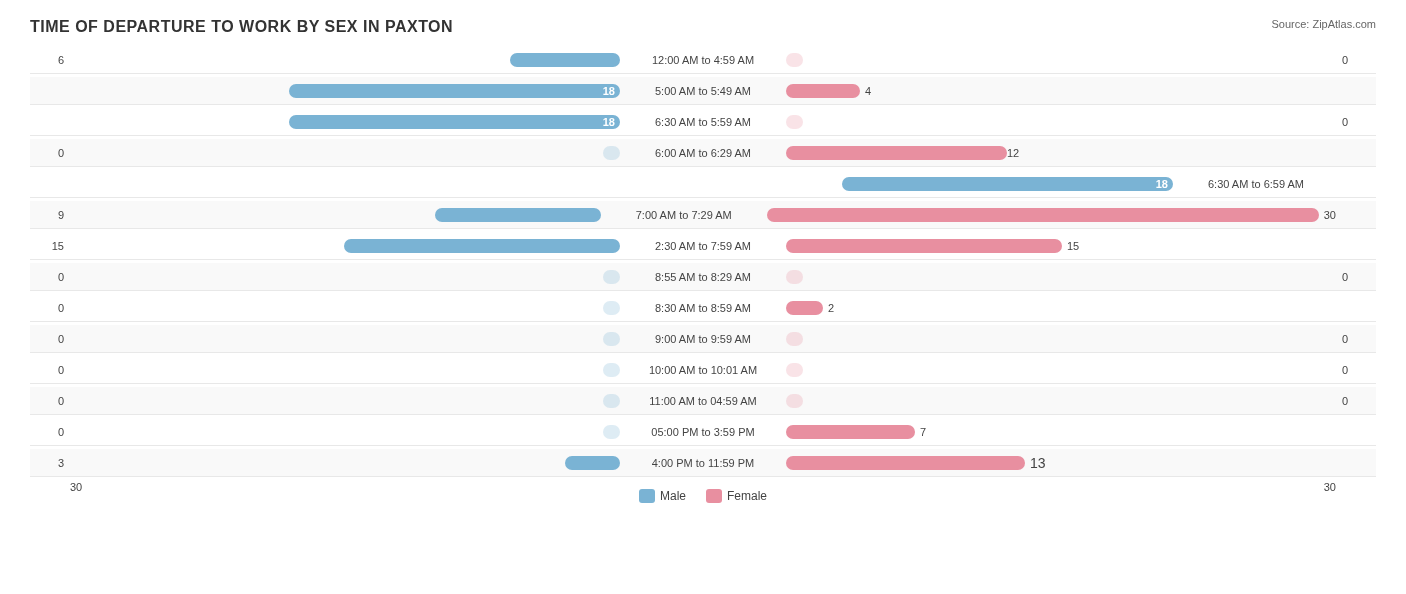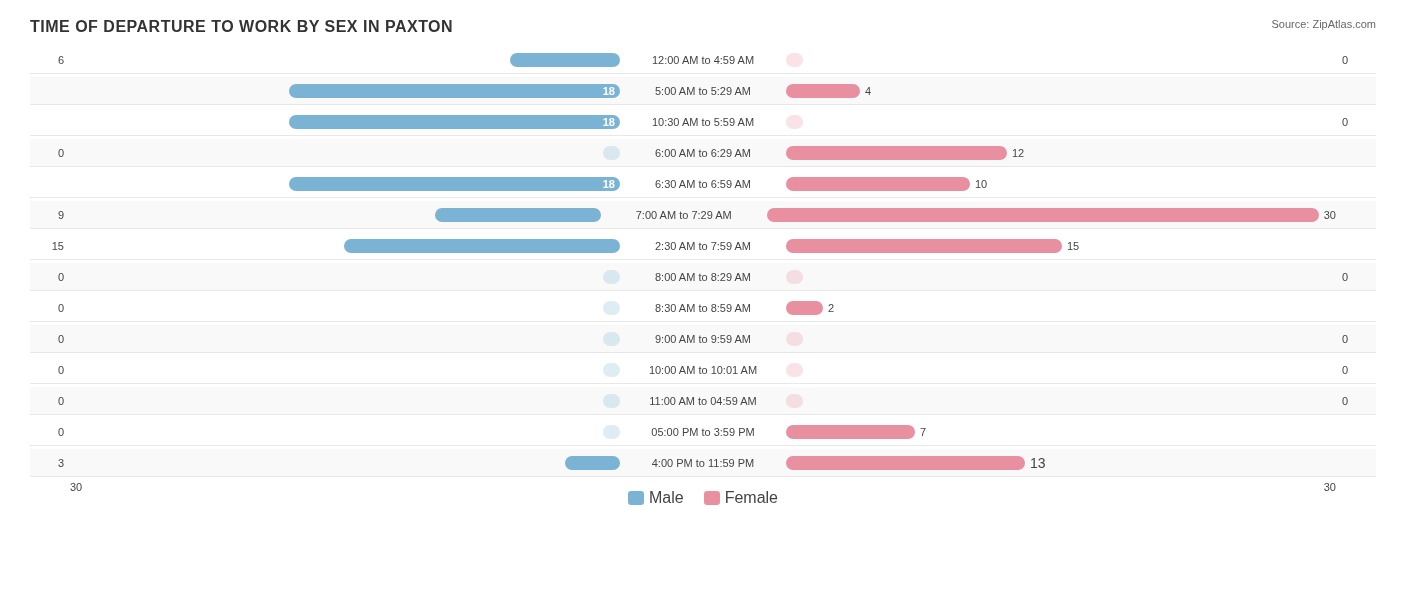--- a/index.html
+++ b/index.html
@@ -100,21 +100,21 @@
       display: flex;
       justify-content: center;
       align-items: center;
       gap: 20px;
       margin-top: 8px;
     }
     .legend-item {
       display: flex;
       align-items: center;
       gap: 5px;
-      font-size: 16px;
+      font-size: 12px;
       color: #444;
     }
     .legend-box {
       width: 16px;
       height: 14px;
       border-radius: 3px;
     }
     .bottom-labels {
       display: flex;
       justify-content: space-between;
@@ -146,65 +146,61 @@
     </div>
     <div class="right-val">0</div>
   </div>
       <div class="row">
     <div class="left-val"></div>
     <div class="male-bar-wrap">
       <div class="bar bar-male" style="width:331px; display:flex; align-items:center; justify-content:flex-end; padding-right:5px;">
         <span style="font-size:11px;font-weight:bold;color:white;">18</span>
       </div>
     </div>
-    <div class="label-col">5:00 AM to 5:29 AM</div>
+    <div class="label-col">5:00 AM to 5:49 AM</div>
     <div class="female-bar-wrap">
       <div class="bar bar-female" style="width:74px;"></div>
       <span style="font-size:11px;color:#444;margin-left:5px;">4</span>
     </div>
     <div class="right-val"></div>
   </div>
       <div class="row">
     <div class="left-val"></div>
     <div class="male-bar-wrap">
       <div class="bar bar-male" style="width:331px; display:flex; align-items:center; justify-content:flex-end; padding-right:5px;">
         <span style="font-size:11px;font-weight:bold;color:white;">18</span>
       </div>
     </div>
-    <div class="label-col">10:30 AM to 5:59 AM</div>
+    <div class="label-col">6:30 AM to 5:59 AM</div>
     <div class="female-bar-wrap">
       <div class="bar bar-female" style="width:2px; opacity:0.25;"></div>
 
     </div>
     <div class="right-val">0</div>
   </div>
       <div class="row">
     <div class="left-val">0</div>
     <div class="male-bar-wrap">
       <div class="bar bar-male" style="width:2px; opacity:0.25;"></div>
     </div>
     <div class="label-col">6:00 AM to 6:29 AM</div>
     <div class="female-bar-wrap">
       <div class="bar bar-female" style="width:221px;"></div>
-      <span style="font-size:11px;color:#444;margin-left:5px;">12</span>
+      <span style="font-size:11px;color:#444;">12</span>
     </div>
     <div class="right-val"></div>
   </div>
       <div class="row">
     <div class="left-val"></div>
     <div class="male-bar-wrap">
       <div class="bar bar-male" style="width:331px; display:flex; align-items:center; justify-content:flex-end; padding-right:5px;">
         <span style="font-size:11px;font-weight:bold;color:white;">18</span>
       </div>
     </div>
     <div class="label-col">6:30 AM to 6:59 AM</div>
-    <div class="female-bar-wrap">
-      <div class="bar bar-female" style="width:184px;"></div>
-      <span style="font-size:11px;color:#444;margin-left:5px;">10</span>
-    </div>
     <div class="right-val"></div>
   </div>
       <div class="row">
     <div class="left-val">9</div>
     <div class="male-bar-wrap">
       <div class="bar bar-male" style="width:166px;"></div>
     </div>
     <div class="label-col">7:00 AM to 7:29 AM</div>
     <div class="female-bar-wrap">
       <div class="bar bar-female" style="width:552px;"></div>
@@ -222,21 +218,21 @@
       <div class="bar bar-female" style="width:276px;"></div>
       <span style="font-size:11px;color:#444;margin-left:5px;">15</span>
     </div>
     <div class="right-val"></div>
   </div>
       <div class="row">
     <div class="left-val">0</div>
     <div class="male-bar-wrap">
       <div class="bar bar-male" style="width:2px; opacity:0.25;"></div>
     </div>
-    <div class="label-col">8:00 AM to 8:29 AM</div>
+    <div class="label-col">8:55 AM to 8:29 AM</div>
     <div class="female-bar-wrap">
       <div class="bar bar-female" style="width:2px; opacity:0.25;"></div>
 
     </div>
     <div class="right-val">0</div>
   </div>
       <div class="row">
     <div class="left-val">0</div>
     <div class="male-bar-wrap">
       <div class="bar bar-male" style="width:2px; opacity:0.25;"></div>

